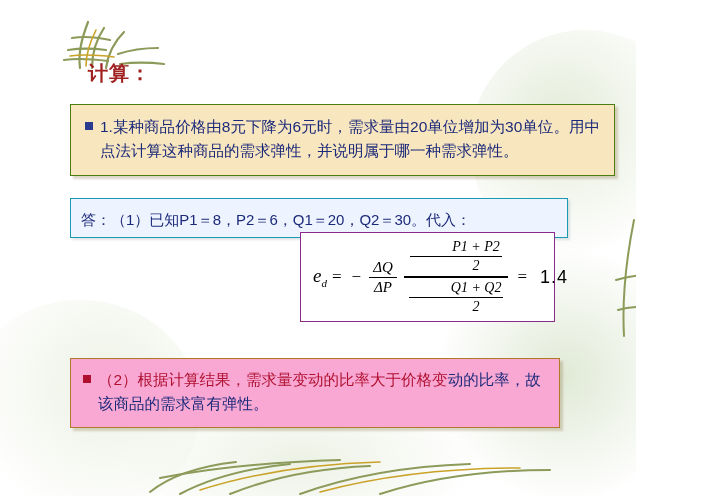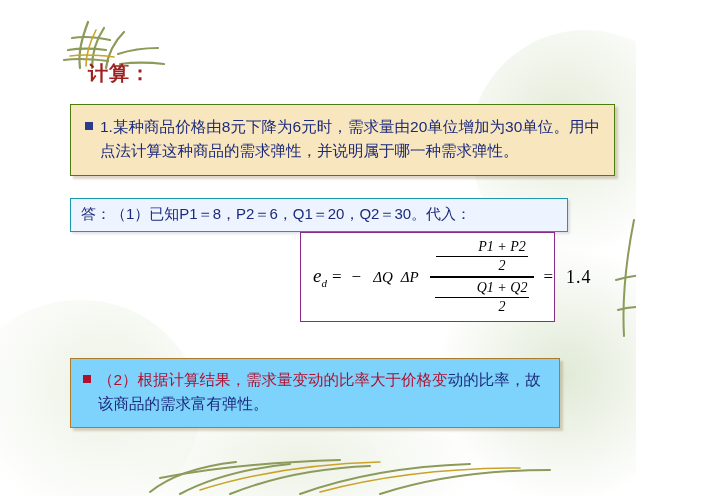--- a/index.html
+++ b/index.html
@@ -105,20 +105,21 @@
     box-sizing: border-box;
     background: #eef4ff;
     border: 1px solid #1a9ab0;
     box-shadow: 2px 2px 2px rgba(100,120,140,0.2);
     padding: 6px 10px 7px 10px;
   }
   .box2 .txt {
     font-size: 15px;
     color: #1c2a7a;
     white-space: nowrap;
+    margin-top: 6px;
   }
 
   
   .formula-box {
     position: absolute;
     left: 300px;
     top: 232px;
     width: 255px;
     height: 90px;
     box-sizing: border-box;
@@ -142,21 +143,21 @@
   .fvar sub {
     font-size: 11px;
     font-style: italic;
   }
   .eq, .minus {
     font-size: 17px;
     margin: 0 5px;
   }
   .frac {
     display: inline-flex;
-    flex-direction: row;
+    flex-direction: column;
     align-items: center;
     margin: 0 3px;
     font-size: 15px;
   }
   .frac .num, .frac .den {
     padding: 0 4px;
     font-style: italic;
     white-space: nowrap;
   }
   .frac .bar {
@@ -190,35 +191,35 @@
     background: #000;
     margin: 1px 0;
   }
   .subfrac .num, .subfrac .den {
     font-style: italic;
     white-space: nowrap;
     padding: 0 2px;
     margin-left: 40px;
   }
   .result {
-    font-family: Liberation Serif, serif;
+    font-family: Liberation Sans, sans-serif;
     font-size: 18px;
     margin-left: 8px;
     letter-spacing: 1px;
     color: #000;
   }
 
   
   .box3 {
     position: absolute;
     left: 70px;
     top: 358px;
     width: 490px;
     box-sizing: border-box;
-    background: #7dd3fc;
+    background: #f9a8d4;
     border: 1px solid #b07a28;
     box-shadow: 3px 3px 2px rgba(120,90,40,0.25);
     padding: 9px 12px 11px 12px;
   }
   .box3 .txt {
     font-size: 15.5px;
     line-height: 1.55;
     color: #1c2a7a;
   }
   .box3 .txt .em {

